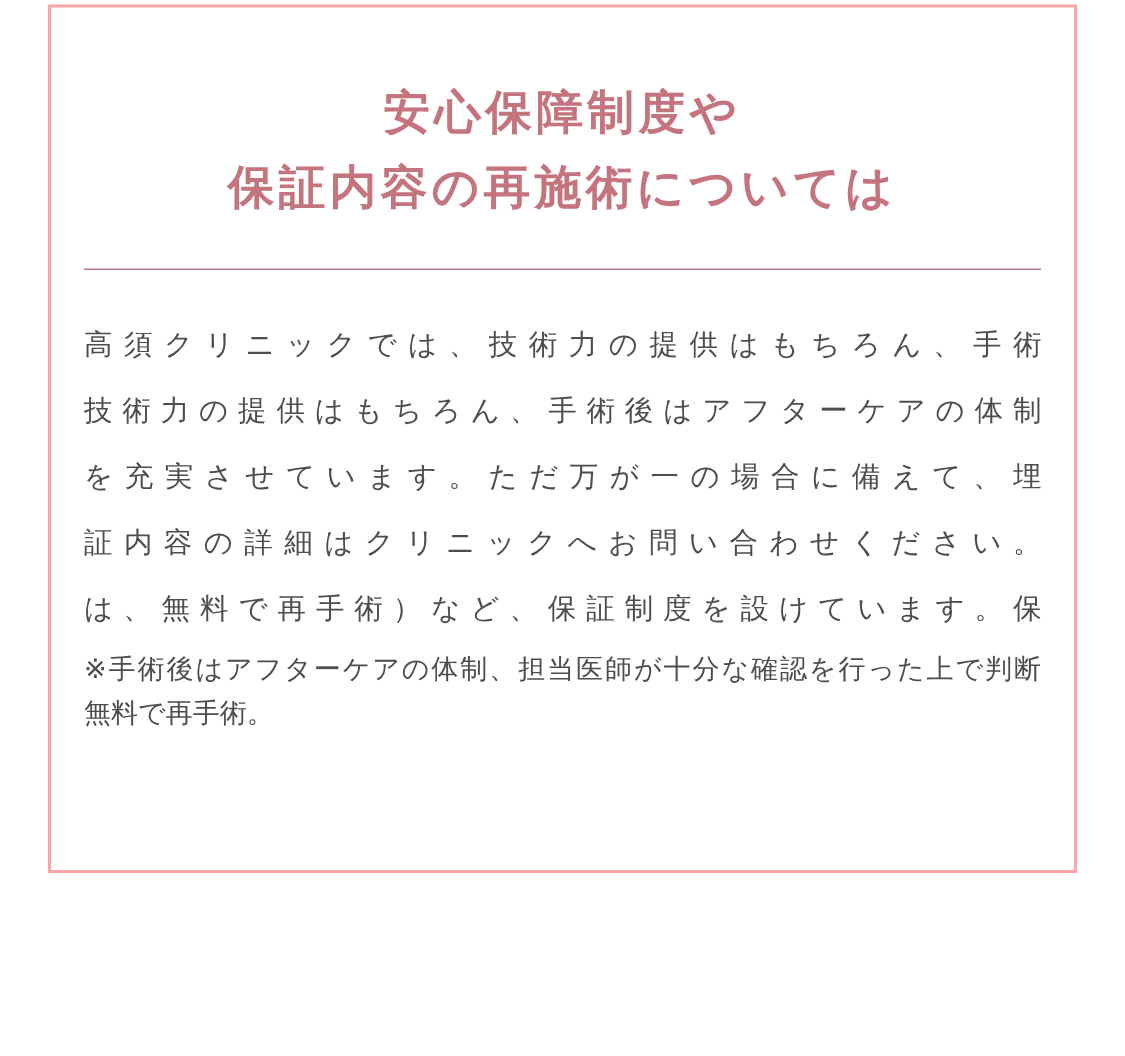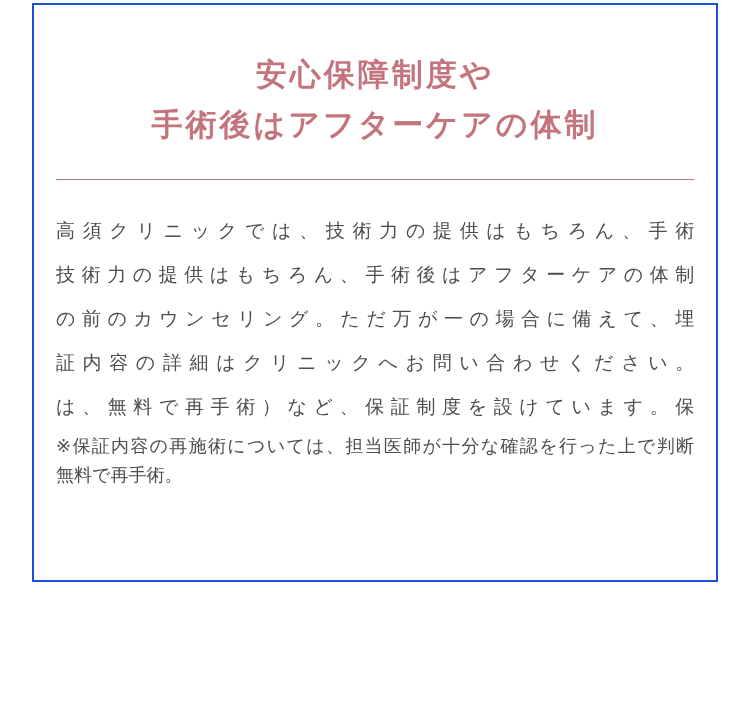--- a/index.html
+++ b/index.html
@@ -15,21 +15,21 @@
     overflow: hidden;
   }
   .info-card {
     position: absolute;
     left: 32px;
     top: 3px;
     width: 686px;
     height: 579px;
     box-sizing: border-box;
     background: #ffffff;
-    border: 2px solid #1d4ed8;
+    border: 2px solid #fca5a5;
     padding: 45px 22px 0 22px;
     overflow: hidden;
   }
   .card-title {
     margin: 0;
     text-align: center;
     font-size: 31px;
     line-height: 50px;
     font-weight: 700;
     letter-spacing: 3px;
@@ -65,31 +65,31 @@
     -moz-text-align-last: justify;
   }
 </style>
 </head>
 <body>
 
 <div class="info-card">
 
   <h2 class="card-title">
     <span class="title-line">安心保障制度や</span><br>
-    <span class="title-line">手術後はアフターケアの体制</span>
+    <span class="title-line">保証内容の再施術については</span>
   </h2>
 
   <hr class="divider">
 
   <div class="body-paragraph">
     <div class="para-line">高須クリニックでは、技術力の提供はもちろん、手術</div>
     <div class="para-line">技術力の提供はもちろん、手術後はアフターケアの体制</div>
-    <div class="para-line">の前のカウンセリング。ただ万が一の場合に備えて、埋</div>
+    <div class="para-line">を充実させています。ただ万が一の場合に備えて、埋</div>
     <div class="para-line">証内容の詳細はクリニックへお問い合わせください。</div>
     <div class="para-line">は、無料で再手術）など、保証制度を設けています。保</div>
   </div>
 
   <div class="note-text">
-    <div class="note-line-fill">※保証内容の再施術については、担当医師が十分な確認を行った上で判断</div>
+    <div class="note-line-fill">※手術後はアフターケアの体制、担当医師が十分な確認を行った上で判断</div>
     <div class="note-line">無料で再手術。</div>
   </div>
 
 </div>
 
 </body></html>

